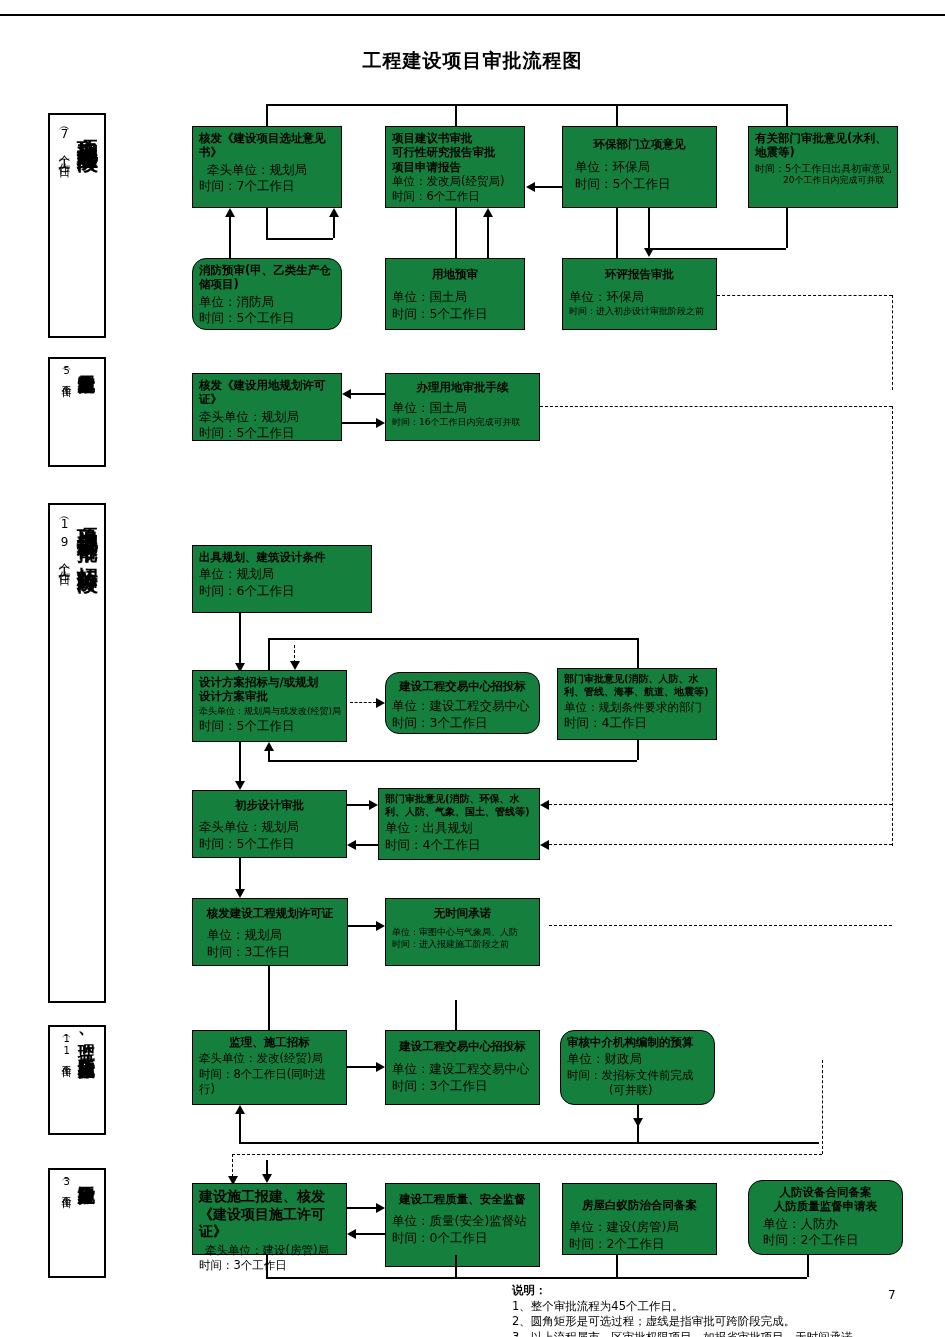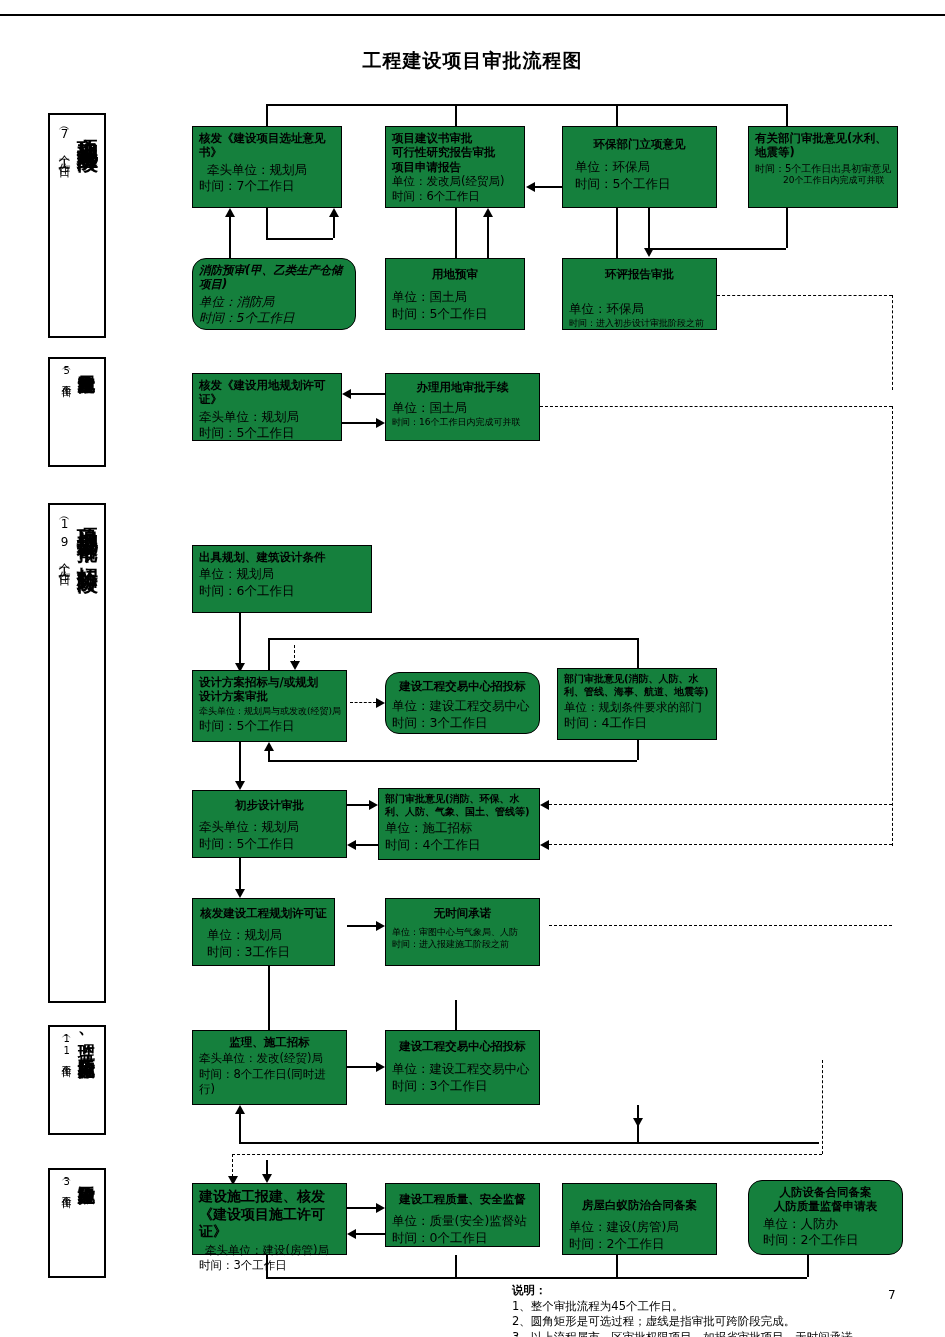--- a/index.html
+++ b/index.html
@@ -107,32 +107,32 @@
 
   <div class="box" style="left:748px;top:126px;width:150px;height:82px;">
     <div class="bt lft">有关部门审批意见(水利、地震等)</div>
     <div class="bl sm">时间：5个工作日出具初审意见</div>
     <div class="bl xs" style="padding-left:28px;">20个工作日内完成可并联</div>
   </div>
 
   <div class="ln h" style="left:535px;top:186px;width:27px;"></div>
   <div class="arw lt" style="left:526px;top:182px;"></div>
 
-  <div class="box round" style="left:192px;top:258px;width:164px;height:72px;font-style:italic;">
+  <div class="box round" style="left:192px;top:258px;width:150px;height:72px;">
     <div class="bt lft">消防预审(甲、乙类生产仓储项目)</div>
     <div class="bl">单位：消防局</div>
     <div class="bl">时间：5个工作日</div>
   </div>
   <div class="box" style="left:385px;top:258px;width:140px;height:72px;">
     <div class="bt" style="margin-top:4px;margin-bottom:8px;">用地预审</div>
     <div class="bl">单位：国土局</div>
     <div class="bl">时间：5个工作日</div>
   </div>
   <div class="box" style="left:562px;top:258px;width:155px;height:72px;">
-    <div class="bt" style="margin-top:4px;margin-bottom:20px;">环评报告审批</div>
+    <div class="bt" style="margin-top:4px;margin-bottom:8px;">环评报告审批</div>
     <div class="bl">单位：环保局</div>
     <div class="bl xs">时间：进入初步设计审批阶段之前</div>
   </div>
 
   <div class="ln v" style="left:229px;top:217px;height:41px;"></div>
   <div class="arw up" style="left:225px;top:208px;"></div>
   <div class="ln v" style="left:266px;top:208px;height:30px;"></div>
   <div class="ln h" style="left:266px;top:238px;width:67px;"></div>
   <div class="ln v" style="left:333px;top:217px;height:21px;"></div>
   <div class="arw up" style="left:329px;top:208px;"></div>
@@ -208,33 +208,33 @@
   <div class="box" style="left:192px;top:790px;width:155px;height:68px;">
     <div class="bt" style="margin-top:3px;margin-bottom:7px;">初步设计审批</div>
     <div class="bl">牵头单位：规划局</div>
     <div class="bl">时间：5个工作日</div>
   </div>
   <div class="ln v" style="left:239px;top:742px;height:39px;"></div>
   <div class="arw dn" style="left:235px;top:781px;"></div>
 
   <div class="box" style="left:378px;top:788px;width:162px;height:72px;">
     <div class="bt lft" style="font-size:10px;">部门审批意见(消防、环保、水利、人防、气象、国土、管线等)</div>
-    <div class="bl">单位：施工招标</div>
+    <div class="bl">单位：出具规划</div>
     <div class="bl">时间：4个工作日</div>
   </div>
   <div class="ln h" style="left:347px;top:804px;width:22px;"></div>
   <div class="arw rt" style="left:369px;top:800px;"></div>
   <div class="ln h" style="left:356px;top:844px;width:22px;"></div>
   <div class="arw lt" style="left:347px;top:840px;"></div>
   <div class="dash-h" style="left:549px;top:804px;width:343px;"></div>
   <div class="arw lt" style="left:540px;top:800px;"></div>
   <div class="dash-h" style="left:549px;top:844px;width:343px;"></div>
   <div class="arw lt" style="left:540px;top:840px;"></div>
 
-  <div class="box" style="left:192px;top:898px;width:143px;height:68px;">
+  <div class="box" style="left:192px;top:898px;width:156px;height:68px;">
     <div class="bt" style="margin-top:3px;margin-bottom:7px;">核发建设工程规划许可证</div>
     <div class="bl" style="padding-left:8px;">单位：规划局</div>
     <div class="bl" style="padding-left:8px;">时间：3工作日</div>
   </div>
   <div class="ln v" style="left:239px;top:858px;height:31px;"></div>
   <div class="arw dn" style="left:235px;top:889px;"></div>
 
   <div class="box" style="left:385px;top:898px;width:155px;height:68px;">
     <div class="bt" style="margin-top:3px;margin-bottom:7px;">无时间承诺</div>
     <div class="bl xs">单位：审图中心与气象局、人防</div>
@@ -250,20 +250,26 @@
     <div class="bl" style="font-size:11.5px;white-space:normal;">时间：8个工作日(同时进行)</div>
   </div>
   <div class="box" style="left:385px;top:1030px;width:155px;height:75px;">
     <div class="bt" style="margin-top:4px;margin-bottom:8px;">建设工程交易中心招投标</div>
     <div class="bl">单位：建设工程交易中心</div>
     <div class="bl">时间：3个工作日</div>
   </div>
   <div class="ln h" style="left:347px;top:1066px;width:29px;"></div>
   <div class="arw rt" style="left:376px;top:1062px;"></div>
 
+  <div class="box round" style="left:560px;top:1030px;width:155px;height:75px;">
+    <div class="bt lft">审核中介机构编制的预算</div>
+    <div class="bl">单位：财政局</div>
+    <div class="bl" style="font-size:11.5px;">时间：发招标文件前完成</div>
+    <div class="bl" style="font-size:11.5px;padding-left:42px;">(可并联)</div>
+  </div>
 
   <div class="ln v" style="left:268px;top:966px;height:64px;"></div>
   <div class="ln v" style="left:455px;top:1000px;height:30px;"></div>
   <div class="ln v" style="left:239px;top:1114px;height:28px;"></div>
   <div class="arw up" style="left:235px;top:1105px;"></div>
   <div class="ln h" style="left:239px;top:1142px;width:580px;"></div>
   <div class="ln v" style="left:637px;top:1105px;height:37px;"></div>
   <div class="arw dn" style="left:633px;top:1118px;"></div>
   <div class="dash-h" style="left:232px;top:1154px;width:590px;"></div>
   <div class="dash-v" style="left:232px;top:1154px;height:28px;"></div>
@@ -271,21 +277,21 @@
   <div class="dash-v" style="left:822px;top:1060px;height:94px;"></div>
 
   <div class="box" style="left:192px;top:1183px;width:155px;height:72px;">
     <div class="bt lft" style="font-size:14px;">建设施工报建、核发《建设项目施工许可证》</div>
     <div class="bl" style="font-size:11.5px;padding-left:6px;">牵头单位：建设(房管)局</div>
     <div class="bl" style="font-size:11.5px;">时间：3个工作日</div>
   </div>
   <div class="ln v" style="left:266px;top:1160px;height:14px;"></div>
   <div class="arw dn" style="left:262px;top:1174px;"></div>
 
-  <div class="box" style="left:385px;top:1183px;width:155px;height:64px;">
+  <div class="box" style="left:385px;top:1183px;width:155px;height:84px;">
     <div class="bt" style="margin-top:4px;margin-bottom:7px;">建设工程质量、安全监督</div>
     <div class="bl">单位：质量(安全)监督站</div>
     <div class="bl">时间：0个工作日</div>
   </div>
   <div class="ln h" style="left:347px;top:1207px;width:29px;"></div>
   <div class="arw rt" style="left:376px;top:1203px;"></div>
   <div class="ln h" style="left:356px;top:1233px;width:29px;"></div>
   <div class="arw lt" style="left:347px;top:1229px;"></div>
 
   <div class="box" style="left:562px;top:1183px;width:155px;height:72px;">

